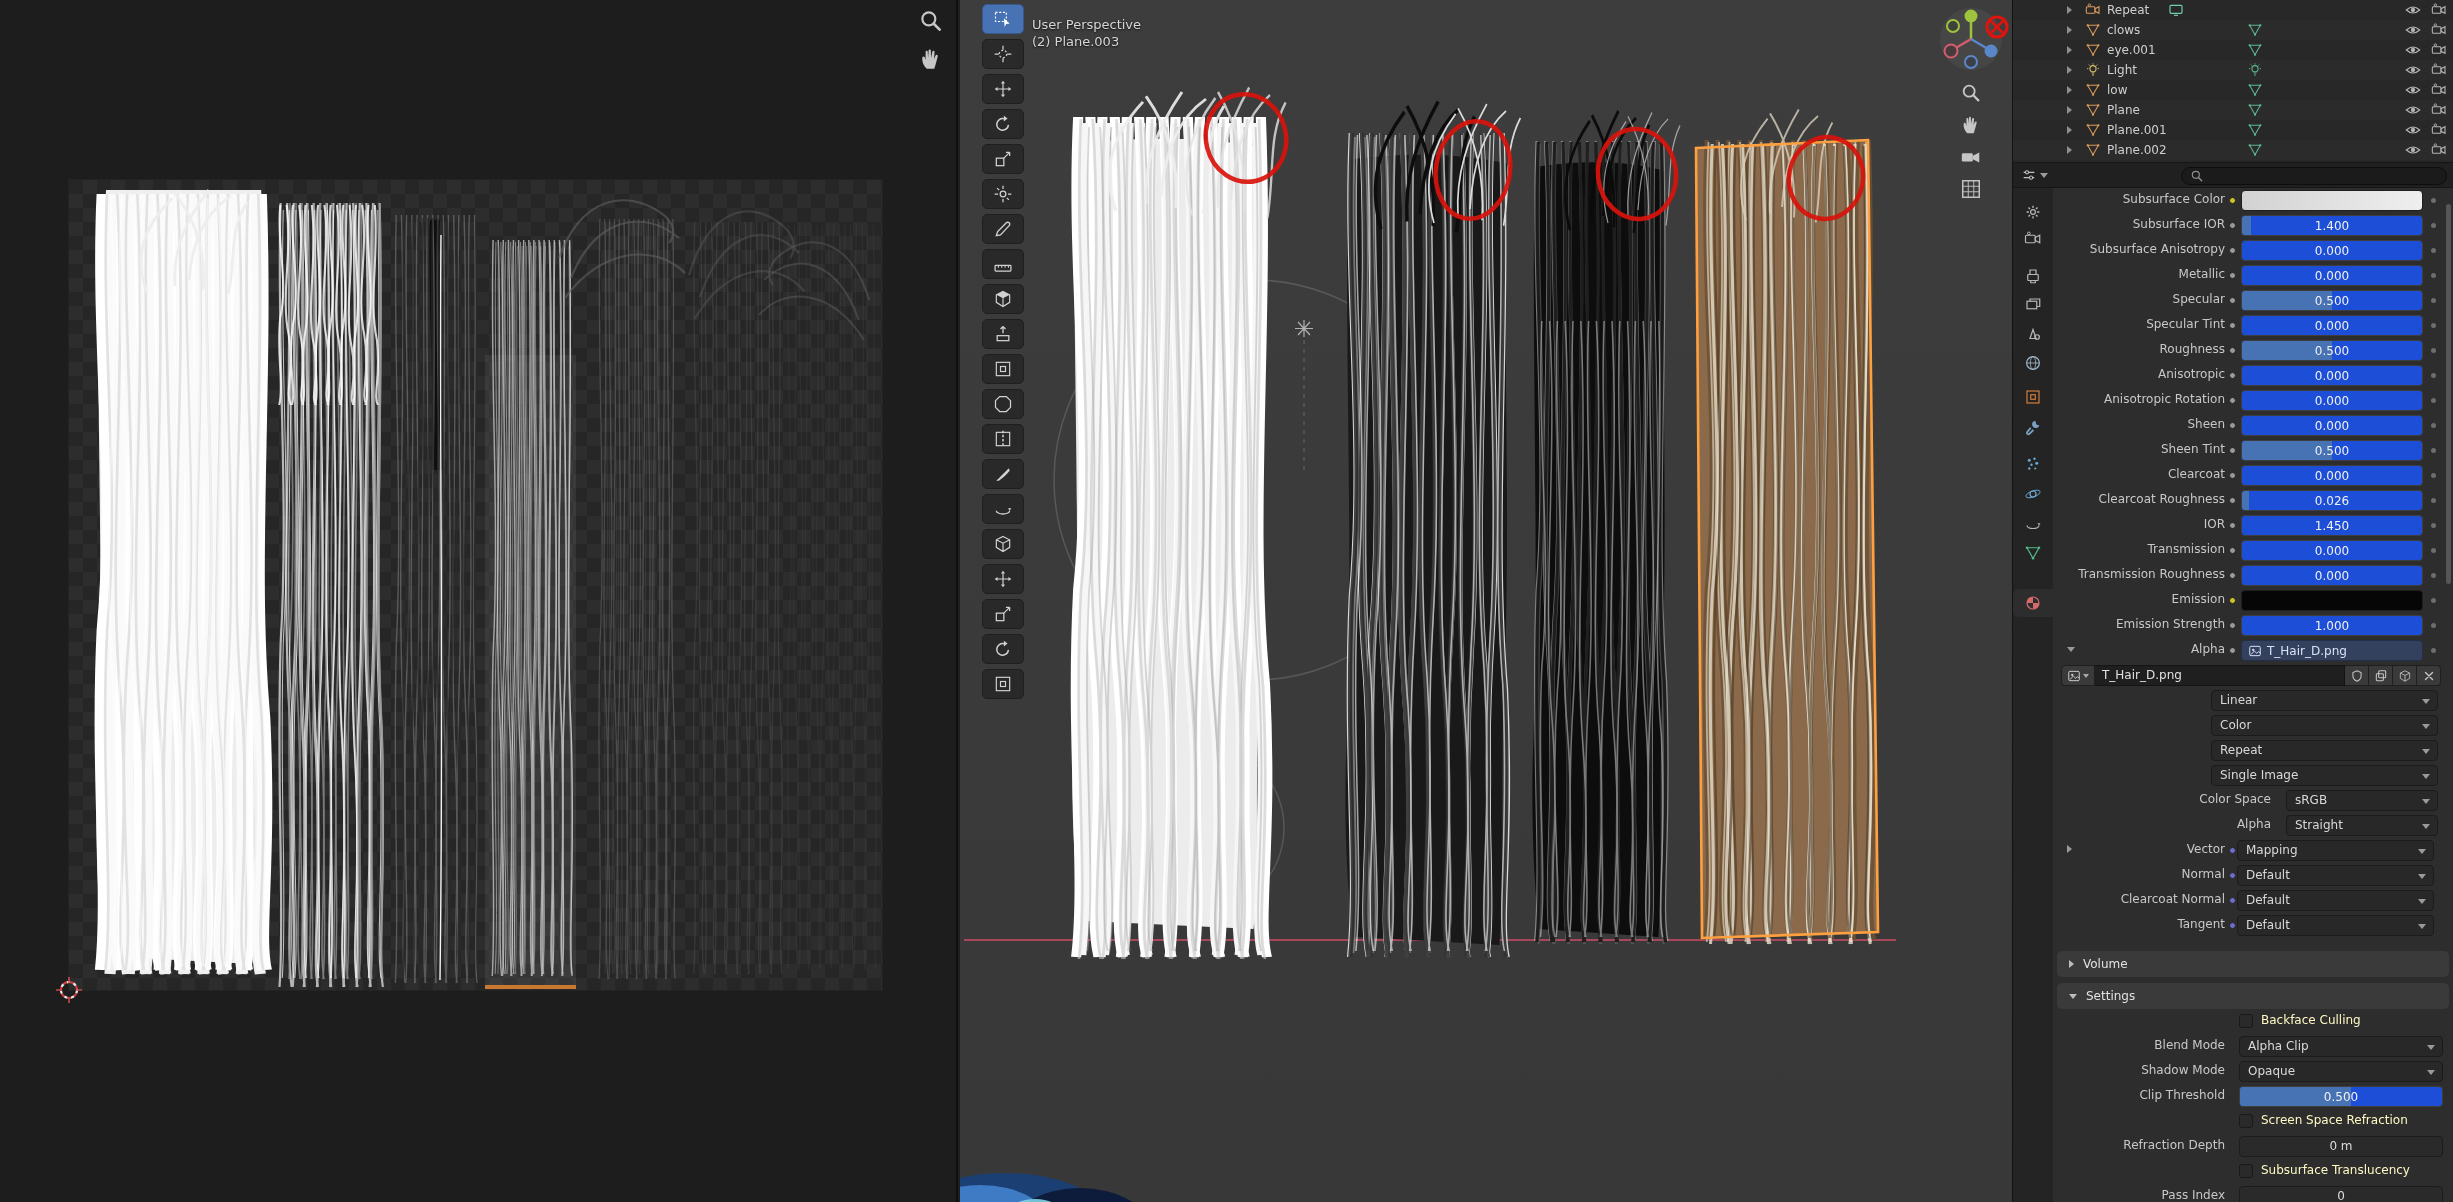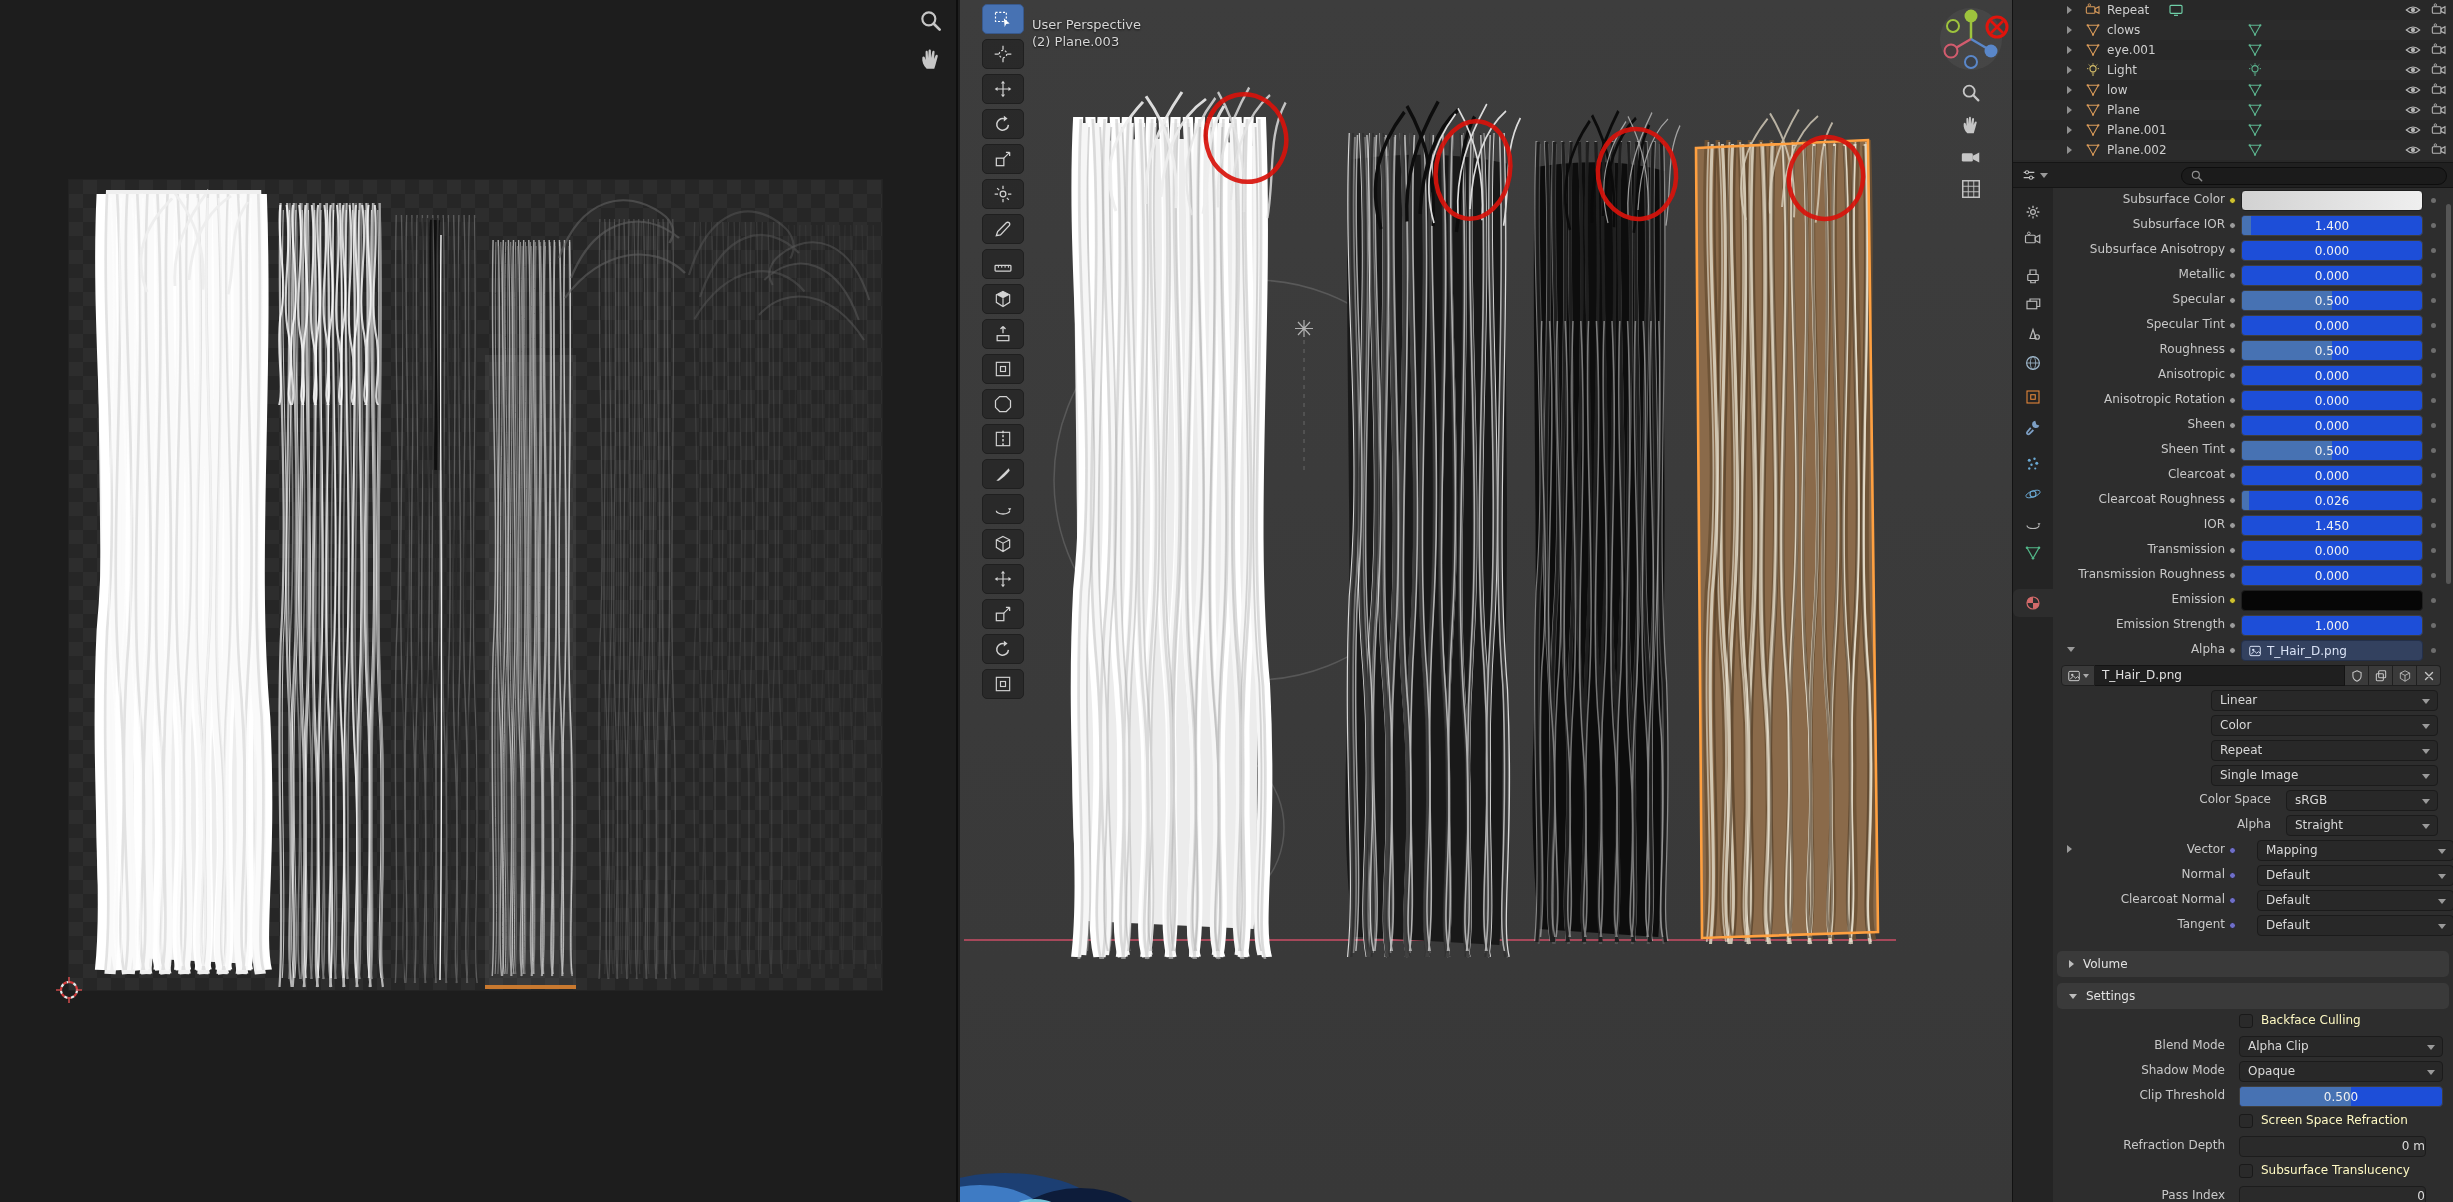--- a/index.html
+++ b/index.html
@@ -61,23 +61,23 @@
 .slider{position:absolute;left:188px;top:2px;width:182px;height:21px;background:#1d4ed8;border-radius:4px;overflow:hidden;border:1px solid #3e3e3e}
 .slider .fill{position:absolute;left:0;top:0;bottom:0;background:#4772b3}
 .sval{position:absolute;inset:0;text-align:center;line-height:20px;color:#f1f1f1;font-size:12px}
 .swatch{position:absolute;left:188px;top:2px;width:182px;height:21px;border-radius:4px;border:1px solid #1f1f1f}
 .swatch.light{background:linear-gradient(90deg,#d2d2d2,#efefef)}
 .swatch.black{background:#060606}
 .dd{position:absolute;top:2px;height:21px;background:#282828;border:1px solid #1b1b1b;border-radius:4px;color:#d9d9d9;line-height:19px;padding-left:8px;white-space:nowrap;overflow:hidden}
 .dd::after{content:"";position:absolute;right:7px;top:8px;border-left:4px solid transparent;border-right:4px solid transparent;border-top:5px solid #9a9a9a}
 .dd.w{left:158px;width:227px}
 .dd.cs{left:233px;width:152px}
-.dd.lnk{left:204px;width:197px}
+.dd.lnk{left:184px;width:197px}
 .dd.set{left:186px;width:204px}
-.field{position:absolute;left:186px;top:2px;width:187px;height:21px;background:#2a2a2a;border:1px solid #1c1c1c;border-radius:4px;text-align:right;line-height:19px;color:#dcdcdc}
+.field{position:absolute;left:186px;top:2px;width:204px;height:21px;background:#2a2a2a;border:1px solid #1c1c1c;border-radius:4px;text-align:center;line-height:19px;color:#dcdcdc}
 .imgval{position:absolute;left:188px;top:2px;width:182px;height:21px;background:#33415f;border:1px solid #24304a;border-radius:4px;color:#d9e2f5;display:flex;align-items:center;gap:5px;padding-left:6px}
 .exp-d{position:absolute;left:14px;top:9px;width:0;height:0;border-left:4px solid transparent;border-right:4px solid transparent;border-top:5px solid #9a9a9a}
 .exp-r{position:absolute;left:14px;top:7px;width:0;height:0;border-top:4px solid transparent;border-bottom:4px solid transparent;border-left:5px solid #9a9a9a}
 .dbrow{position:absolute;left:8px;top:2px;width:380px;height:21px;display:flex;align-items:stretch}
 .dbbrowse{width:34px;background:#3a3a3a;border:1px solid #1f1f1f;border-radius:4px 0 0 4px;display:flex;align-items:center;justify-content:center;gap:2px;color:#cccccc}
 .dbname{flex:1;background:#1f1f1f;border:1px solid #141414;border-left:none;color:#e0e0e0;line-height:19px;padding-left:7px}
 .dbbtn{width:24px;background:#3a3a3a;border:1px solid #1f1f1f;border-left:none;display:flex;align-items:center;justify-content:center;color:#c6c6c6}
 .dbbtn:last-child{border-radius:0 4px 4px 0}
 .sechead{position:relative;height:26px;background:#3a3a3a;border-radius:5px;margin:0 4px;display:flex;align-items:center;gap:9px;padding-left:12px;font-size:12px;color:#e2e2e2}
 .sechead .tri-r{width:0;height:0;border-top:4px solid transparent;border-bottom:4px solid transparent;border-left:5px solid #bdbdbd}

